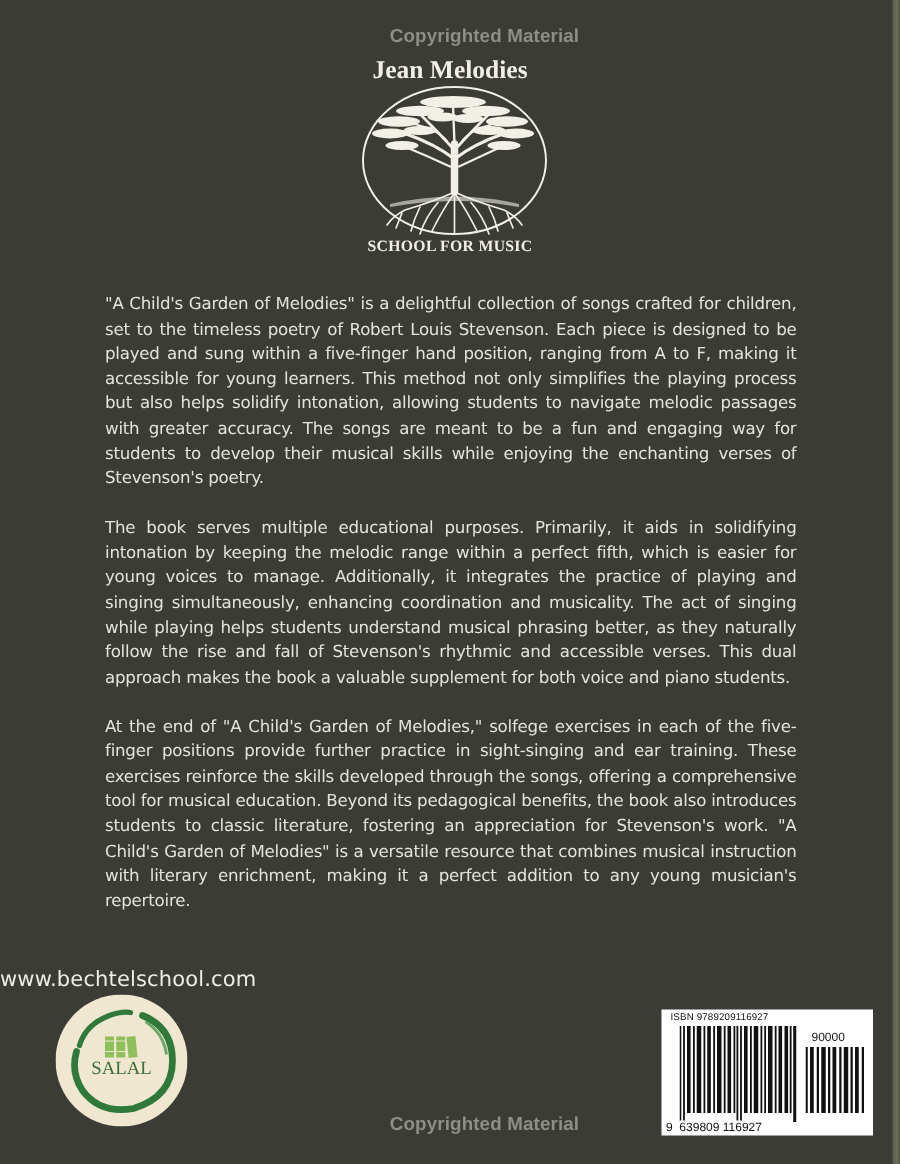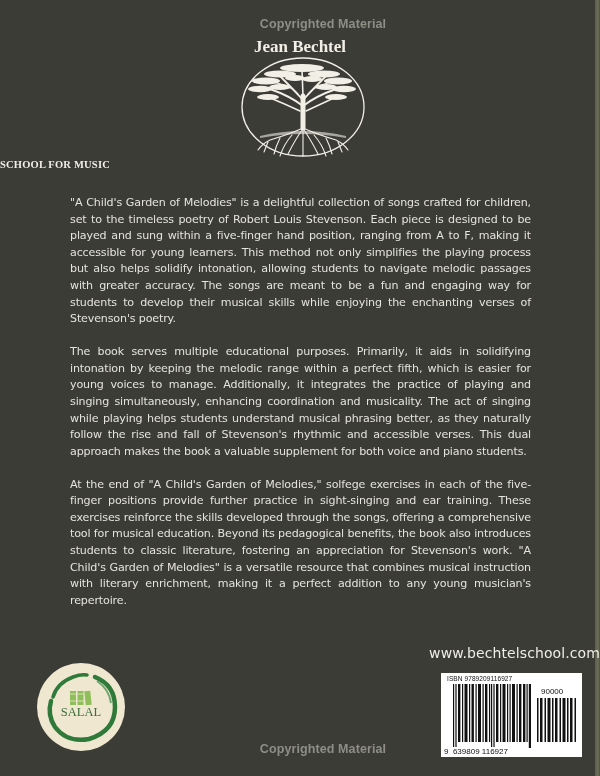--- a/index.html
+++ b/index.html
@@ -22,33 +22,33 @@
   .copyright.bottom { top: 742px; }
   .brand-name {
     position: absolute; top: 37px; left: 0; width: 600px; text-align: center;
     font-family: "Liberation Serif", serif; font-weight: bold;
     font-size: 17px; color: #f2efe6;
   }
   .logo {
     position: absolute; left: 240px; top: 56px; width: 126px; height: 102px;
   }
   .brand-sub {
-    position: absolute; top: 159px; left: 0; width: 600px; 
+    position: absolute; top: 159px; left: 0; width: 600px; text-align: center;
     font-family: "Liberation Serif", serif; font-weight: bold;
     font-size: 10.5px; color: #f2efe6; letter-spacing: 0.2px;
   }
   .body-text {
     position: absolute; left: 70px; width: 461px; top: 195px;
     font-family: "DejaVu Sans", sans-serif;
     font-size: 11.1px; line-height: 16.6px; color: #e4e3dc;
     text-align: justify; letter-spacing: -0.15px;
   }
   .body-text p { margin: 0 0 16.4px 0; }
   .website {
-    position: absolute; top: 645px; left: 0; width: 600px; text-align: right;
+    position: absolute; top: 645px; left: 0; width: 600px; text-align: left;
     font-family: "DejaVu Sans", sans-serif; font-size: 14px; color: #eeede6;
     letter-spacing: 0.1px;
   }
   .publisher-seal { position: absolute; left: 37px; top: 663px; width: 88px; height: 88px; }
   .barcode-box {
     position: absolute; left: 441px; top: 673px; width: 141px; height: 84px;
     background: #ffffff;
   }
   .isbn-label {
     position: absolute; left: 6px; top: 2px; font-size: 6.5px; color: #111;
@@ -67,21 +67,21 @@
   }
   .ean-digits span { background: #fff; }
 </style>
 </head>
 <body>
 
 <div class="spine-strip"></div>
 
 <div class="copyright top">Copyrighted Material</div>
 
-<div class="brand-name">Jean Bechtel</div>
+<div class="brand-name">Jean Melodies</div>
 
 <svg class="logo" viewBox="0 0 126 102">
   <ellipse cx="63" cy="51" rx="61" ry="49" fill="none" stroke="#f2efe6" stroke-width="1.3"></ellipse>
 
   <g fill="#f2efe6">
     <ellipse cx="62" cy="12" rx="22" ry="4"></ellipse>
     <ellipse cx="40" cy="18" rx="16" ry="3.5"></ellipse>
     <ellipse cx="84" cy="18" rx="16" ry="3.5"></ellipse>
     <ellipse cx="26" cy="25" rx="14" ry="3.5"></ellipse>
     <ellipse cx="98" cy="25" rx="14" ry="3.5"></ellipse>

